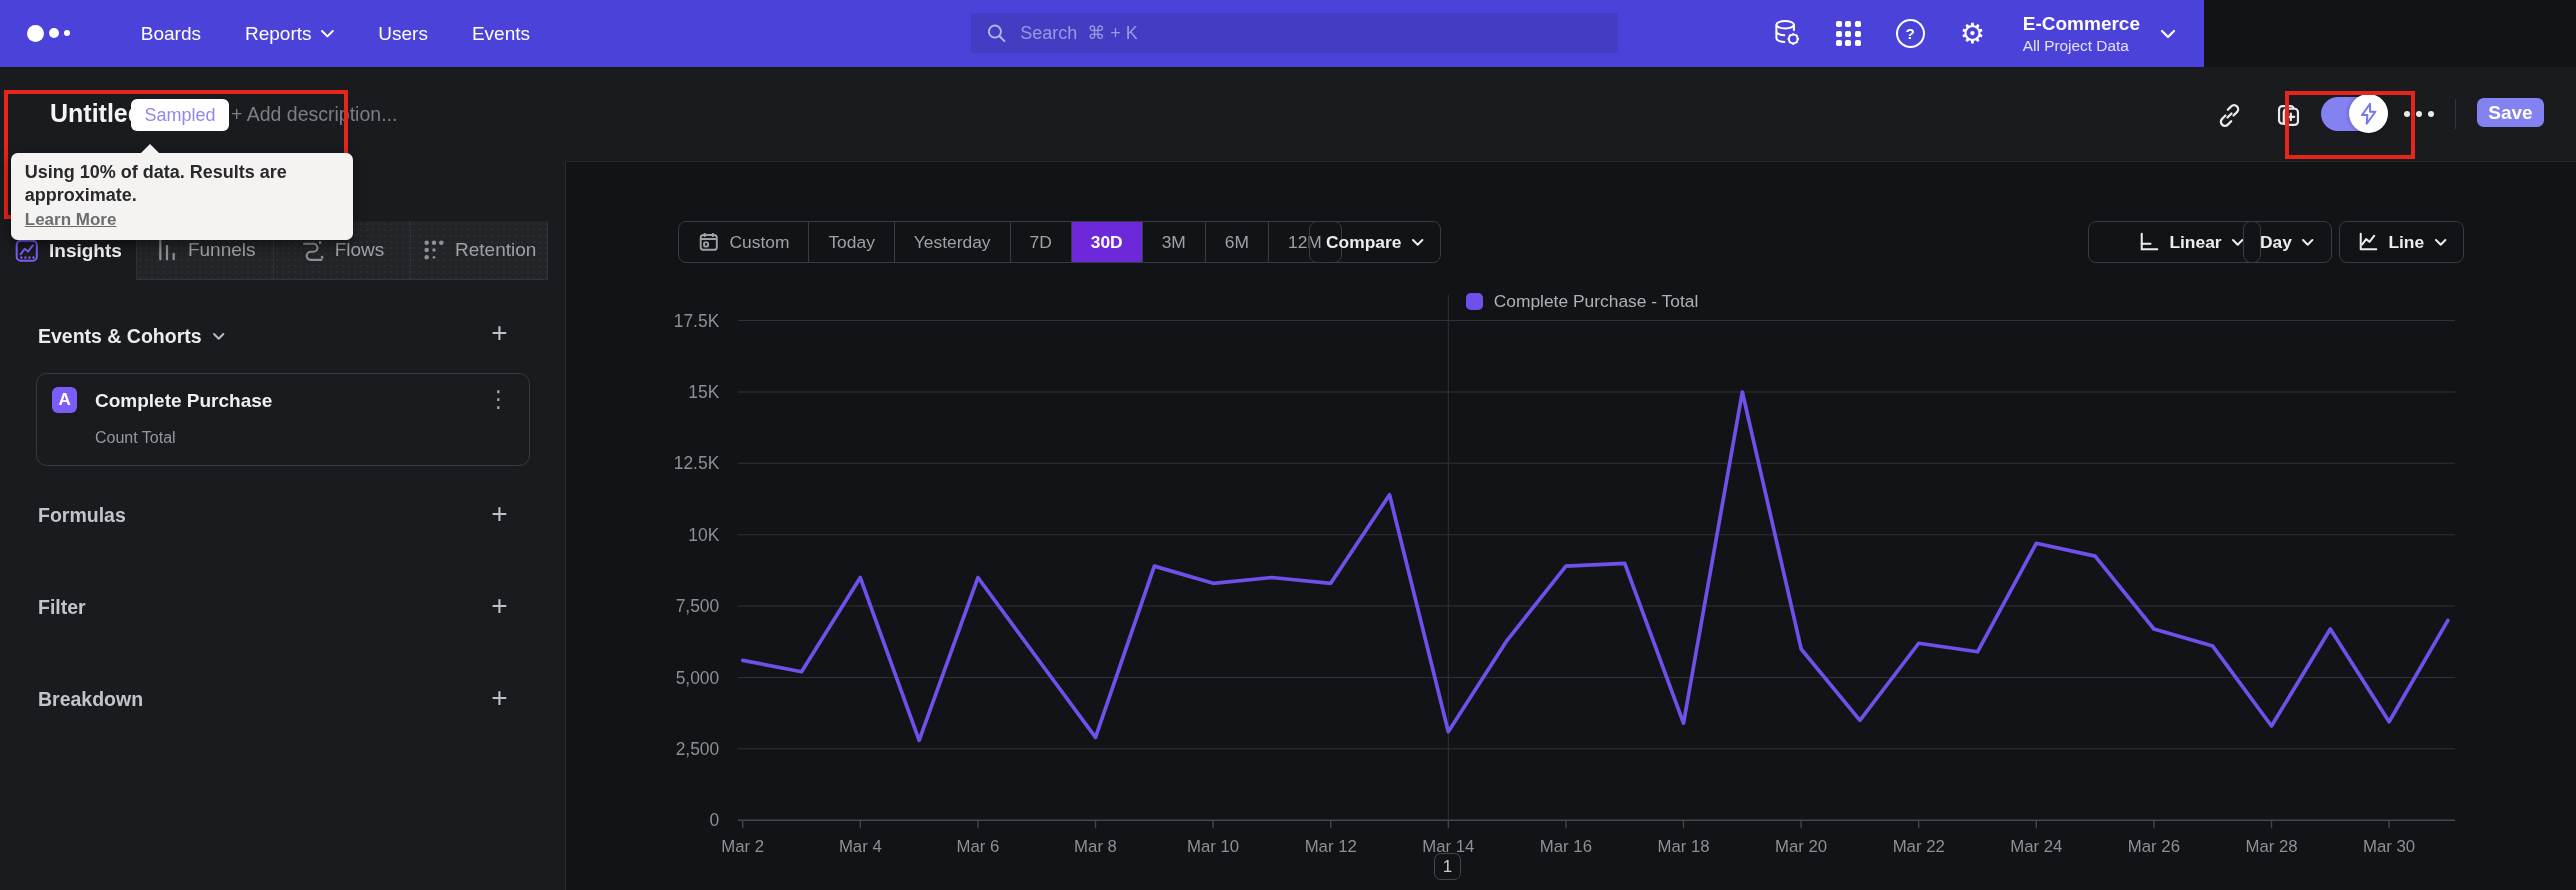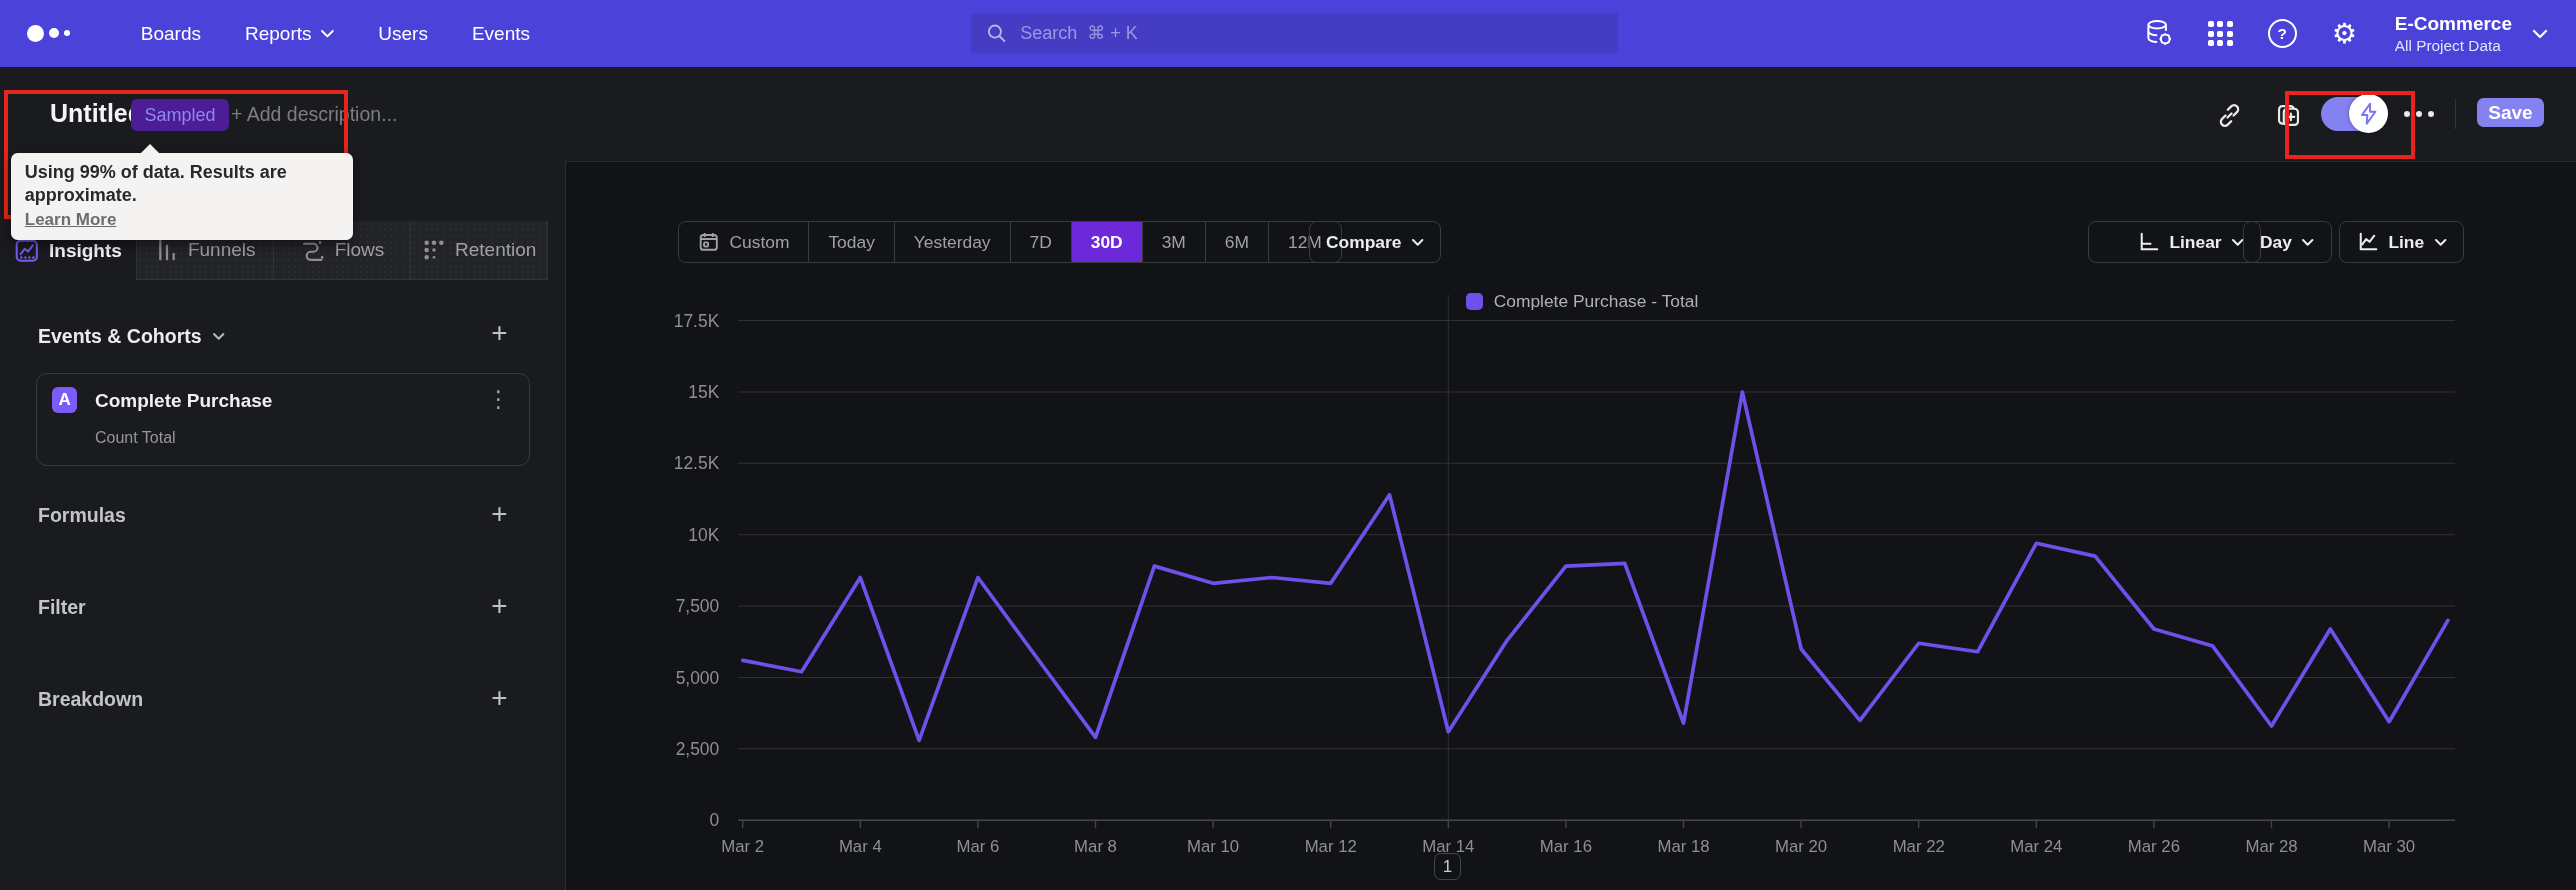--- a/index.html
+++ b/index.html
@@ -1,21 +1,21 @@
 <!DOCTYPE html>
 <html style="font-size:10.7px"><head>
 <meta charset="utf-8">
 <style>
   html,body{margin:0;padding:0;background:#121316;}
   body{position:relative;width:2576px;height:890px;overflow:hidden;
        font-family:"Liberation Sans","DejaVu Sans",sans-serif;
        -webkit-font-smoothing:antialiased;color:#e9eaec;}
   .abs{position:absolute;}
   
-  .topnav{left:0;top:0;width:2576px;height:67px;background:#4b43d9;display:flex;align-items:center;}
+  .topnav{left:0;top:0;width:2204px;height:67px;background:#4b43d9;display:flex;align-items:center;}
   .nav-left{display:flex;align-items:center;gap:44px;padding-left:27px;}
   .logo{display:flex;align-items:flex-start;gap:4.7px;margin-right:27px;}
   .logo .d1{width:17.4px;height:17.4px;border-radius:50%;background:#fff;}
   .logo .d2{width:10px;height:10px;border-radius:50%;background:#fff;margin-top:3.4px;}
   .logo .d3{width:6px;height:6px;border-radius:50%;background:#fff;margin-top:5.4px;}
   .nav-item{color:#fff;font-size:19px;display:flex;align-items:center;gap:8px;cursor:pointer;}
   .searchbox{left:971px;top:13.4px;width:617px;height:40px;background:#443cc2;border-radius:2px;
              display:flex;align-items:center;padding:0 14.8px;gap:10.7px;}
   .searchbox input{background:transparent;border:none;outline:none;color:#cfcdf2;font-size:18px;width:100%;
                    font-family:inherit;}
@@ -26,21 +26,21 @@
   .grid9 span{background:#fff;border-radius:1.7px;}
   .helpc{width:25.5px;height:25.5px;border:2px solid #fff;border-radius:50%;display:flex;align-items:center;
          justify-content:center;font-size:15.4px;font-weight:bold;color:#fff;}
   .gearchar{font-size:28px;line-height:1;}
   .org{display:flex;flex-direction:column;align-items:flex-start;line-height:1.25;margin-left:4px;}
   .org .name{font-size:19px;font-weight:bold;color:#fff;}
   .org .proj{font-size:15.4px;color:#e4e2fb;}
   
   .titlebar{left:0;top:67px;width:2576px;height:94px;background:#1a1b1f;border-bottom:1.3px solid #27282c;}
   .rep-title{left:50px;top:99px;font-size:25px;font-weight:bold;color:#f4f4f6;}
-  .badge-sampled{left:131px;top:99px;height:32px;padding:0 13.4px;border-radius:6px;background:#4c1d95;
+  .badge-sampled{left:131px;top:99px;height:32px;padding:0 13.4px;border-radius:6px;background:#ffffff;
                  color:#8f88f0;font-size:18px;display:flex;align-items:center;}
   .add-desc{left:231px;top:103px;font-size:19.5px;color:#7d7e84;}
   .icon-btn{color:#e9eaec;display:flex;align-items:center;justify-content:center;}
   .toggle{left:2321px;top:97px;width:64px;height:34px;border-radius:17.4px;background:#8481f1;}
   .knob{position:absolute;left:28px;top:-2.7px;width:39px;height:39px;border-radius:50%;background:#fff;
         display:flex;align-items:center;justify-content:center;box-shadow:0 0 4px rgba(0,0,0,.35);}
   .moredots{left:2404px;top:111px;display:flex;gap:6px;}
   .moredots span{width:6px;height:6px;border-radius:50%;background:#e9eaec;}
   .vdiv{left:2455px;top:99px;width:1.3px;height:30px;background:#35363b;}
   .save-btn{left:2477px;top:98px;width:67px;height:29px;border-radius:6.7px;background:#8481f1;border:none;
@@ -197,21 +197,21 @@
     <span></span>
   </div>
 <div class="abs vdiv"></div>
 <button class="abs save-btn">Save</button>
 
 <div class="abs redbox" style="left:4px;top:90px;width:344px;height:129px;"></div>
 <div class="abs redbox" style="left:2285px;top:91px;width:130px;height:68px;"></div>
 
 <div class="abs tooltip">
   <div class="arrow"></div>
-  <div class="l1">Using 99% of data. Results are approximate.</div>
+  <div class="l1">Using 10% of data. Results are approximate.</div>
   <a class="l2">Learn More</a>
 </div>
 
 <aside class="abs sidebar">
   <div class="tabstrip">
     <div class="tab active">
       <svg width="25.5" height="25.5" viewBox="0 0 38 38" fill="none" stroke="#7b5cf5" stroke-width="3">
         <rect x="4" y="4" width="30" height="30" rx="6"></rect>
         <polyline points="10,24 16,16 21,20 28,11" stroke-linecap="round" stroke-linejoin="round"></polyline>
         <path d="M11,29 v.5 M17,29 v.5 M23,29 v.5 M29,29 v.5" stroke-linecap="round" stroke-width="3.4"></path>

